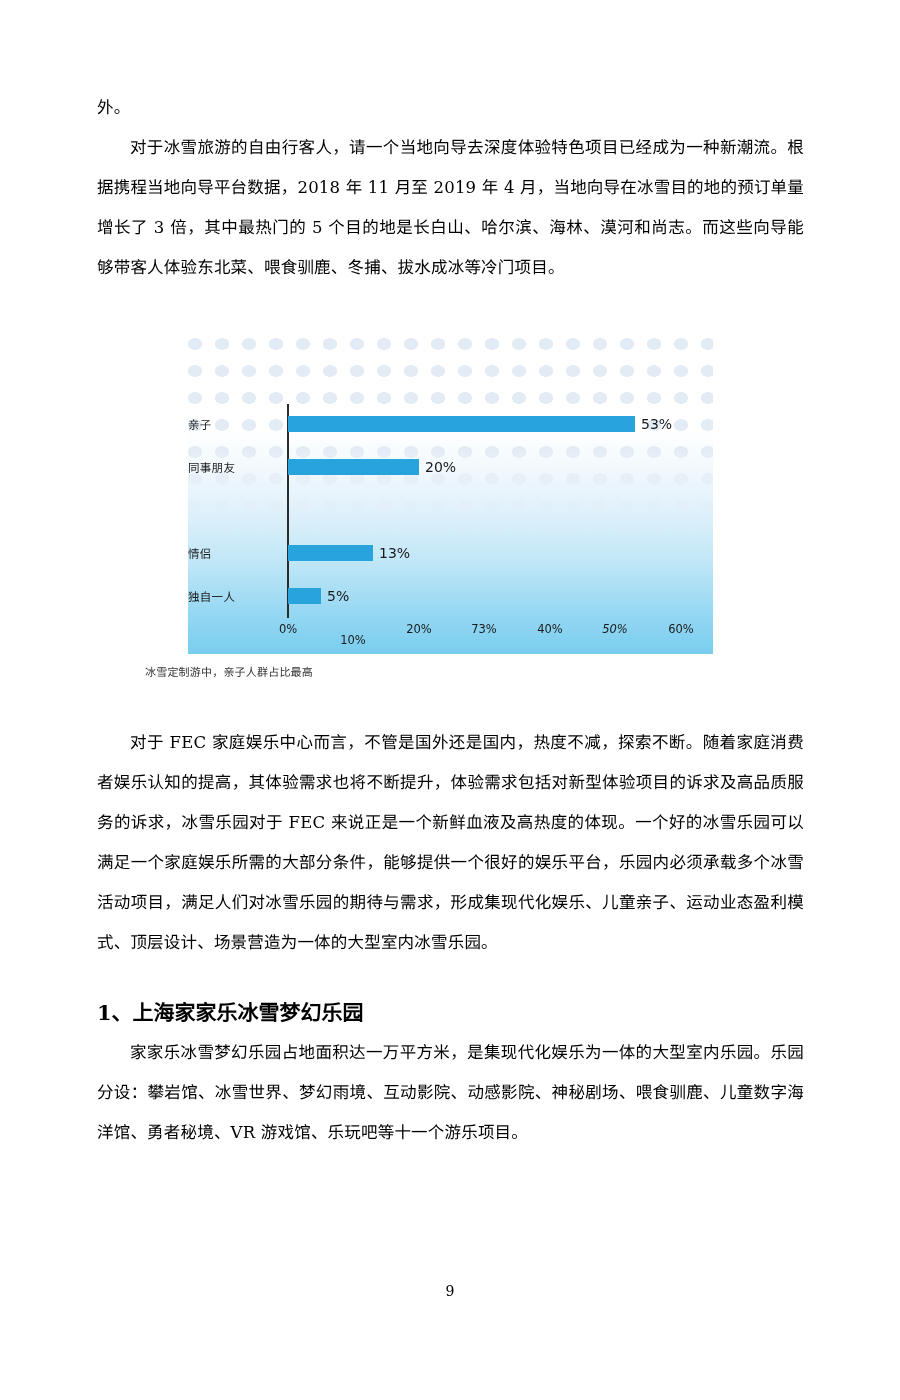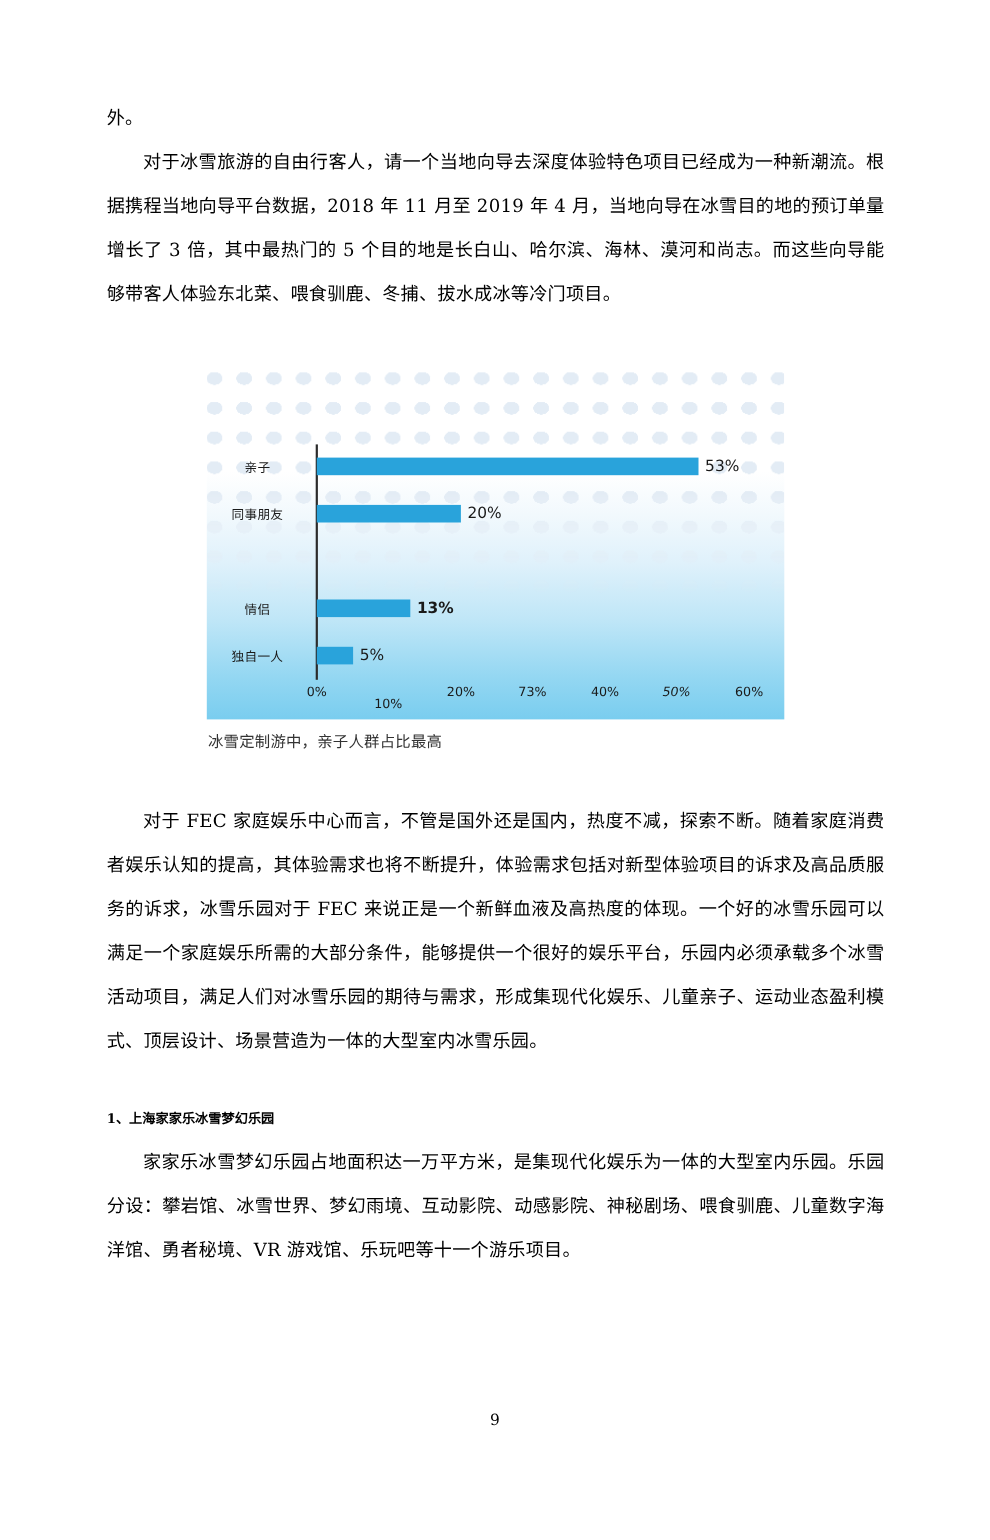--- a/index.html
+++ b/index.html
@@ -41,21 +41,21 @@
   }
   .para.indent {
     text-indent: 2em;
   }
   .para.noindent {
     text-indent: 0;
   }
 
   .heading {
     font-family: "DejaVu Serif", "Liberation Serif", serif;
-    font-size: 12px;
+    font-size: 21px;
     font-weight: bold;
     line-height: 40px;
     color: #000;
     margin: 0;
     text-indent: 0;
   }
 
   .spacer-lg { height: 44px; }
   .spacer-md { height: 30px; }
 
@@ -134,21 +134,21 @@
     width: 100%;
     height: 40px;
     display: flex;
     align-items: center;
   }
 
   .bar-label {
     position: absolute;
     left: 0;
     width: 92px;
-    text-align: center;
+    text-align: left;
     font-family: "DejaVu Sans", "Liberation Sans", sans-serif;
     font-size: 11.5px;
     color: #1a1a1a;
     letter-spacing: 0.3px;
   }
 
   .bar {
     position: absolute;
     left: 100px;
     height: 16px;
@@ -173,24 +173,24 @@
   .xtick {
     position: absolute;
     font-family: "DejaVu Sans", "Liberation Sans", sans-serif;
     font-size: 11.5px;
     color: #1a1a1a;
     transform: translateX(-50%);
     white-space: nowrap;
   }
 
   .fig-caption {
-    margin-left: 92px;
+    margin-left: 48px;
     margin-top: 9px;
     font-family: "DejaVu Sans", "Liberation Sans", sans-serif;
-    font-size: 14px;
+    font-size: 11px;
     color: #333333;
     letter-spacing: 0.2px;
   }
 
   
   .page-number {
     position: absolute;
     left: 0;
     top: 1283px;
     width: 900px;
@@ -233,21 +233,21 @@
           <div class="bar-row" style="top:53px;">
             <span class="bar-label">同事朋友</span>
             <span class="bar" style="width:131px;"></span>
             <span class="bar-value" style="left:237px;">20%</span>
           </div>
 
 
           <div class="bar-row" style="top:139px;">
             <span class="bar-label">情侣</span>
             <span class="bar" style="width:85px;"></span>
-            <span class="bar-value" style="left:191px;font-weight:bold;">13%</span>
+            <span class="bar-value" style="left:191px;">13%</span>
           </div>
 
           <div class="bar-row" style="top:182px;">
             <span class="bar-label">独自一人</span>
             <span class="bar" style="width:33px;"></span>
             <span class="bar-value" style="left:139px;">5%</span>
           </div>
 
           <div class="xaxis">
             <span class="xtick" style="left:100px;">0%</span>

